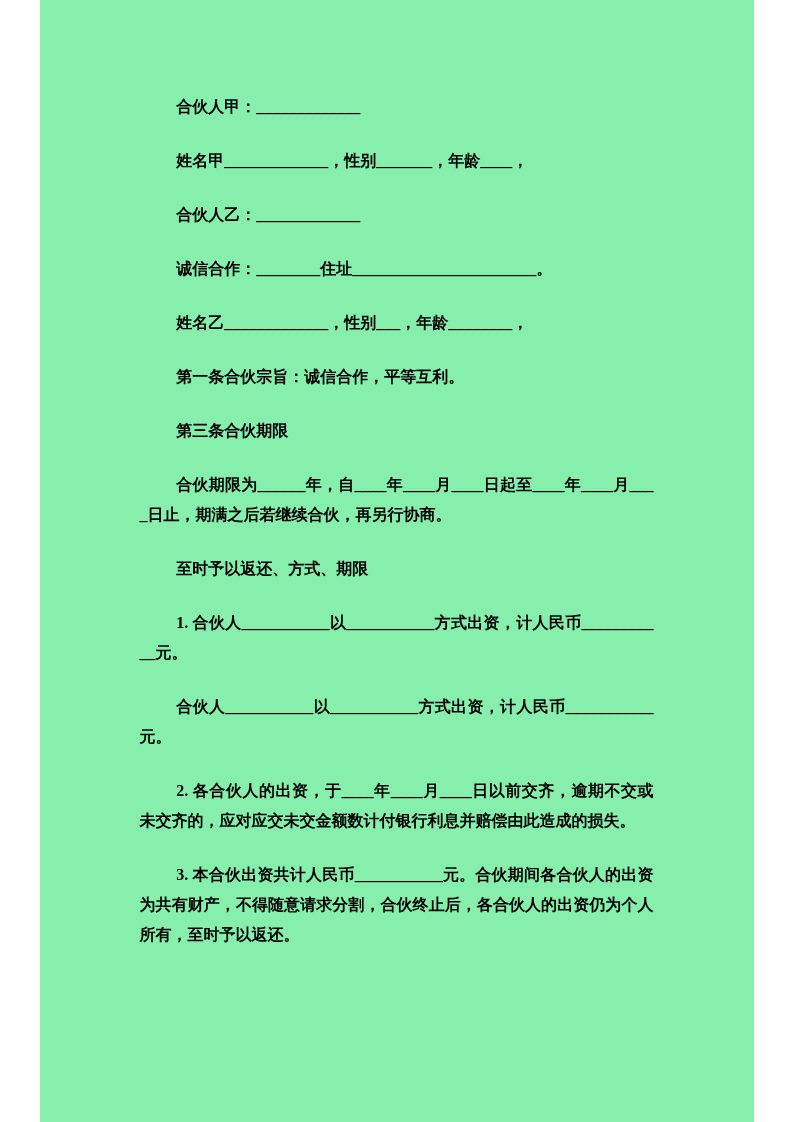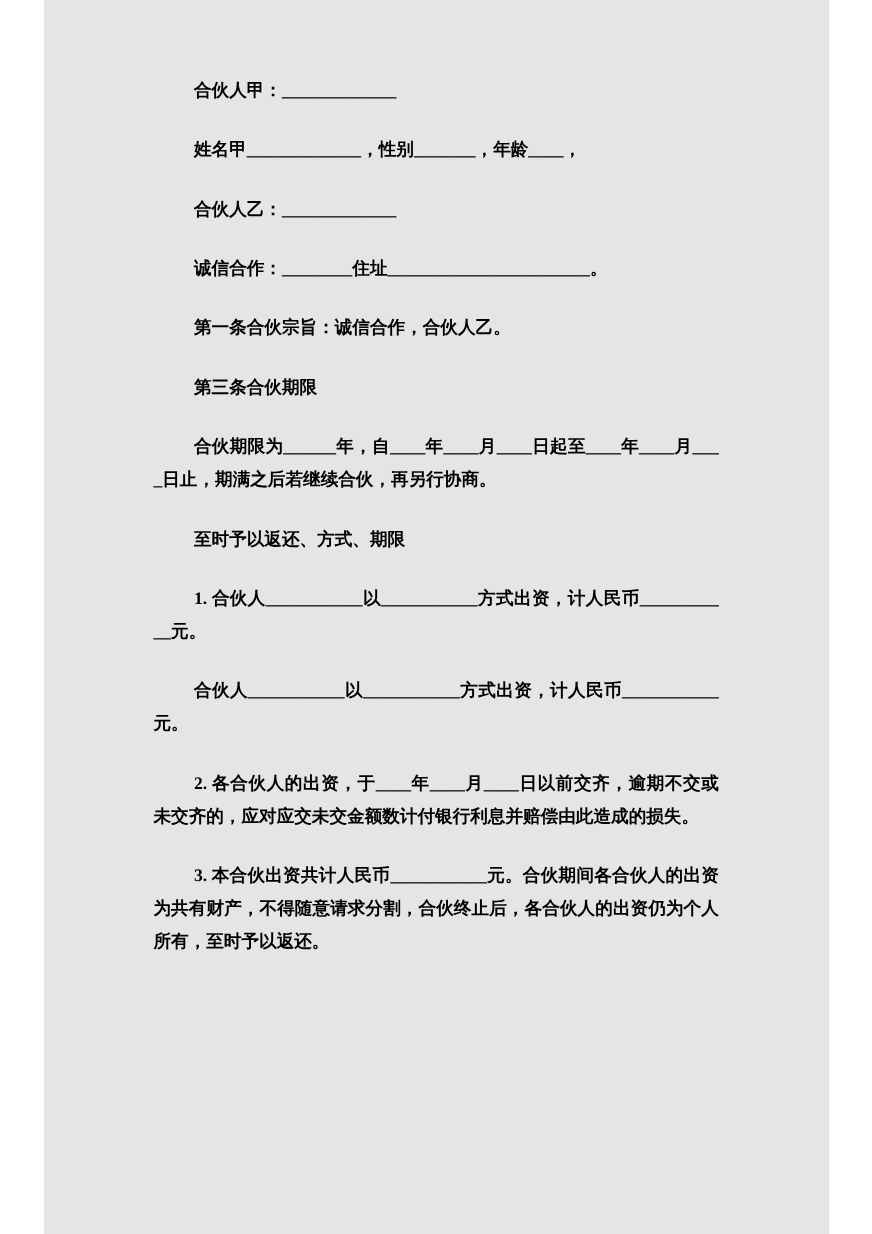--- a/index.html
+++ b/index.html
@@ -5,23 +5,23 @@
   html, body {
     margin: 0;
     padding: 0;
     background: #ffffff;
   }
   .page {
     position: relative;
     width: 714px;
     height: 1122px;
     margin: 0 auto;
-    background: #e5e5e5;
+    background: #86efac;
     box-sizing: border-box;
-    padding: 68px 100px 40px 100px;
+    padding: 92px 100px 40px 100px;
     overflow: hidden;
     font-family: "Liberation Serif", "DejaVu Serif", serif;
     color: #000000;
   }
   .doc-body {
     width: 100%;
   }
   p.para {
     margin: 0 0 24px 0;
     font-size: 16px;
@@ -39,21 +39,22 @@
 </head>
 <body>
 
 <div class="page">
   <div class="doc-body">
 
   <p class="para">合伙人甲：_____________</p>
       <p class="para">姓名甲_____________，性别_______，年龄____，</p>
       <p class="para">合伙人乙：_____________</p>
       <p class="para">诚信合作：________住址_______________________。</p>
-      <p class="para bold">第一条合伙宗旨：诚信合作，合伙人乙。</p>
+      <p class="para">姓名乙_____________，性别___，年龄________，</p>
+      <p class="para bold">第一条合伙宗旨：诚信合作，平等互利。</p>
       <p class="para bold">第三条合伙期限</p>
       <p class="para">合伙期限为______年，自____年____月____日起至____年____月____日止，期满之后若继续合伙，再另行协商。</p>
       <p class="para bold">至时予以返还、方式、期限</p>
       <p class="para">1. 合伙人___________以___________方式出资，计人民币___________元。</p>
       <p class="para">合伙人___________以___________方式出资，计人民币___________元。</p>
       <p class="para">2. 各合伙人的出资，于____年____月____日以前交齐，逾期不交或未交齐的，应对应交未交金额数计付银行利息并赔偿由此造成的损失。</p>
       <p class="para">3. 本合伙出资共计人民币___________元。合伙期间各合伙人的出资为共有财产，不得随意请求分割，合伙终止后，各合伙人的出资仍为个人所有，至时予以返还。</p>
     </div>
 </div>
 

